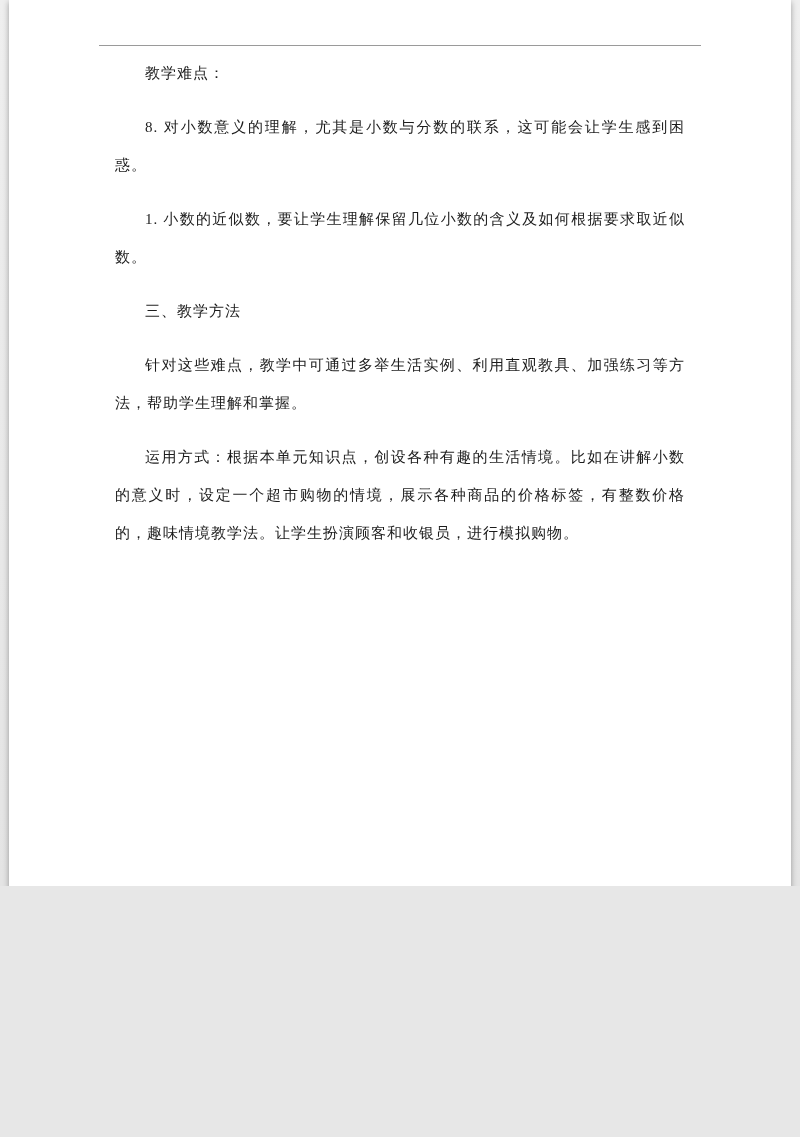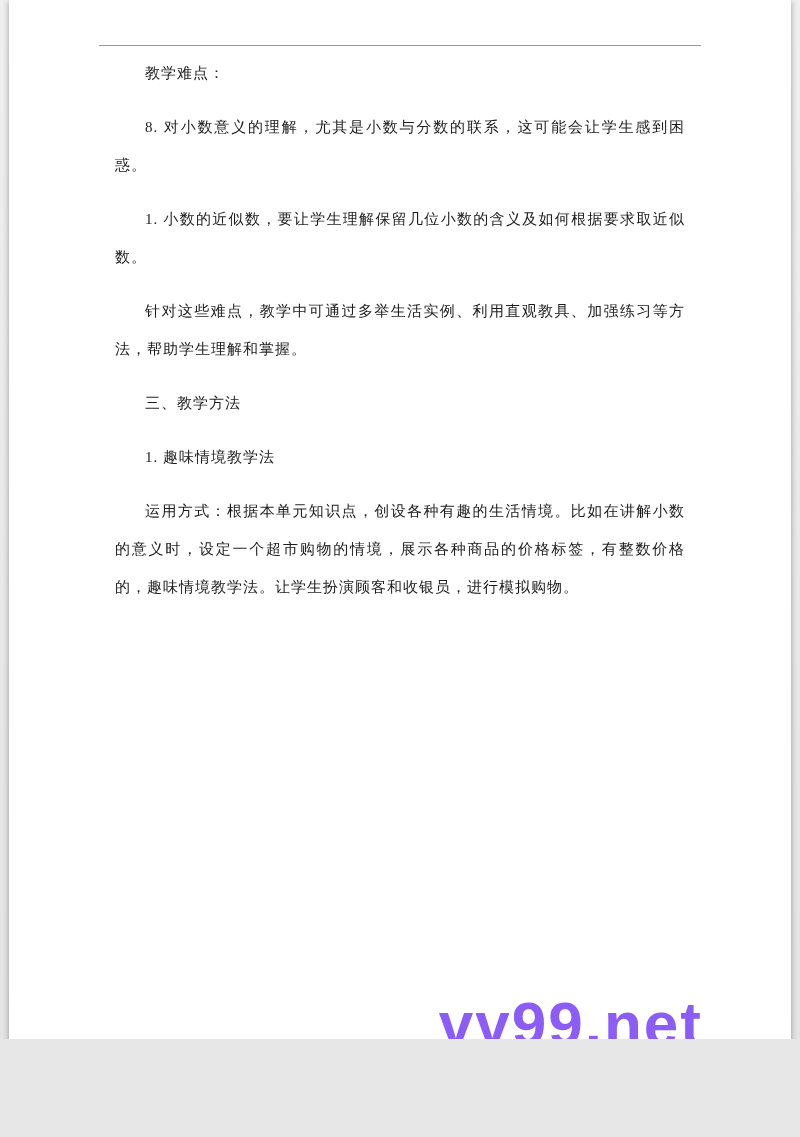--- a/index.html
+++ b/index.html
@@ -3,21 +3,21 @@
 <meta charset="utf-8">
 <style>
   html, body {
     margin: 0;
     padding: 0;
     background: #e7e7e7;
     font-family: "Liberation Serif", "DejaVu Serif", serif;
   }
   .viewer {
     width: 800px;
-    height: 1039px;
+    height: 886px;
     margin: 0 auto;
     background: linear-gradient(to bottom, #efefef 0%, #e4e4e4 100%);
     position: relative;
     overflow: hidden;
   }
   .page {
     position: absolute;
     left: 9px;
     top: 0;
     width: 782px;
@@ -69,23 +69,22 @@
 
 <div class="viewer">
   <div class="page">
 
     <div class="rule top"></div>
 
     <div class="content">
       <p>教学难点：</p>
       <p>8. 对小数意义的理解，尤其是小数与分数的联系，这可能会让学生感到困惑。</p>
       <p>1. 小数的近似数，要让学生理解保留几位小数的含义及如何根据要求取近似数。</p>
+      <p>三、教学方法</p>
       <p>针对这些难点，教学中可通过多举生活实例、利用直观教具、加强练习等方法，帮助学生理解和掌握。</p>
-      <p>三、教学方法</p>
-      <p>1. 趣味情境教学法</p>
       <p>运用方式：根据本单元知识点，创设各种有趣的生活情境。比如在讲解小数的意义时，设定一个超市购物的情境，展示各种商品的价格标签，有整数价格的，趣味情境教学法。让学生扮演顾客和收银员，进行模拟购物。</p>
     </div>
 
     <div class="watermark">vv99.net</div>
 
     <div class="rule bottom"></div>
 
   </div>
 </div>
 

